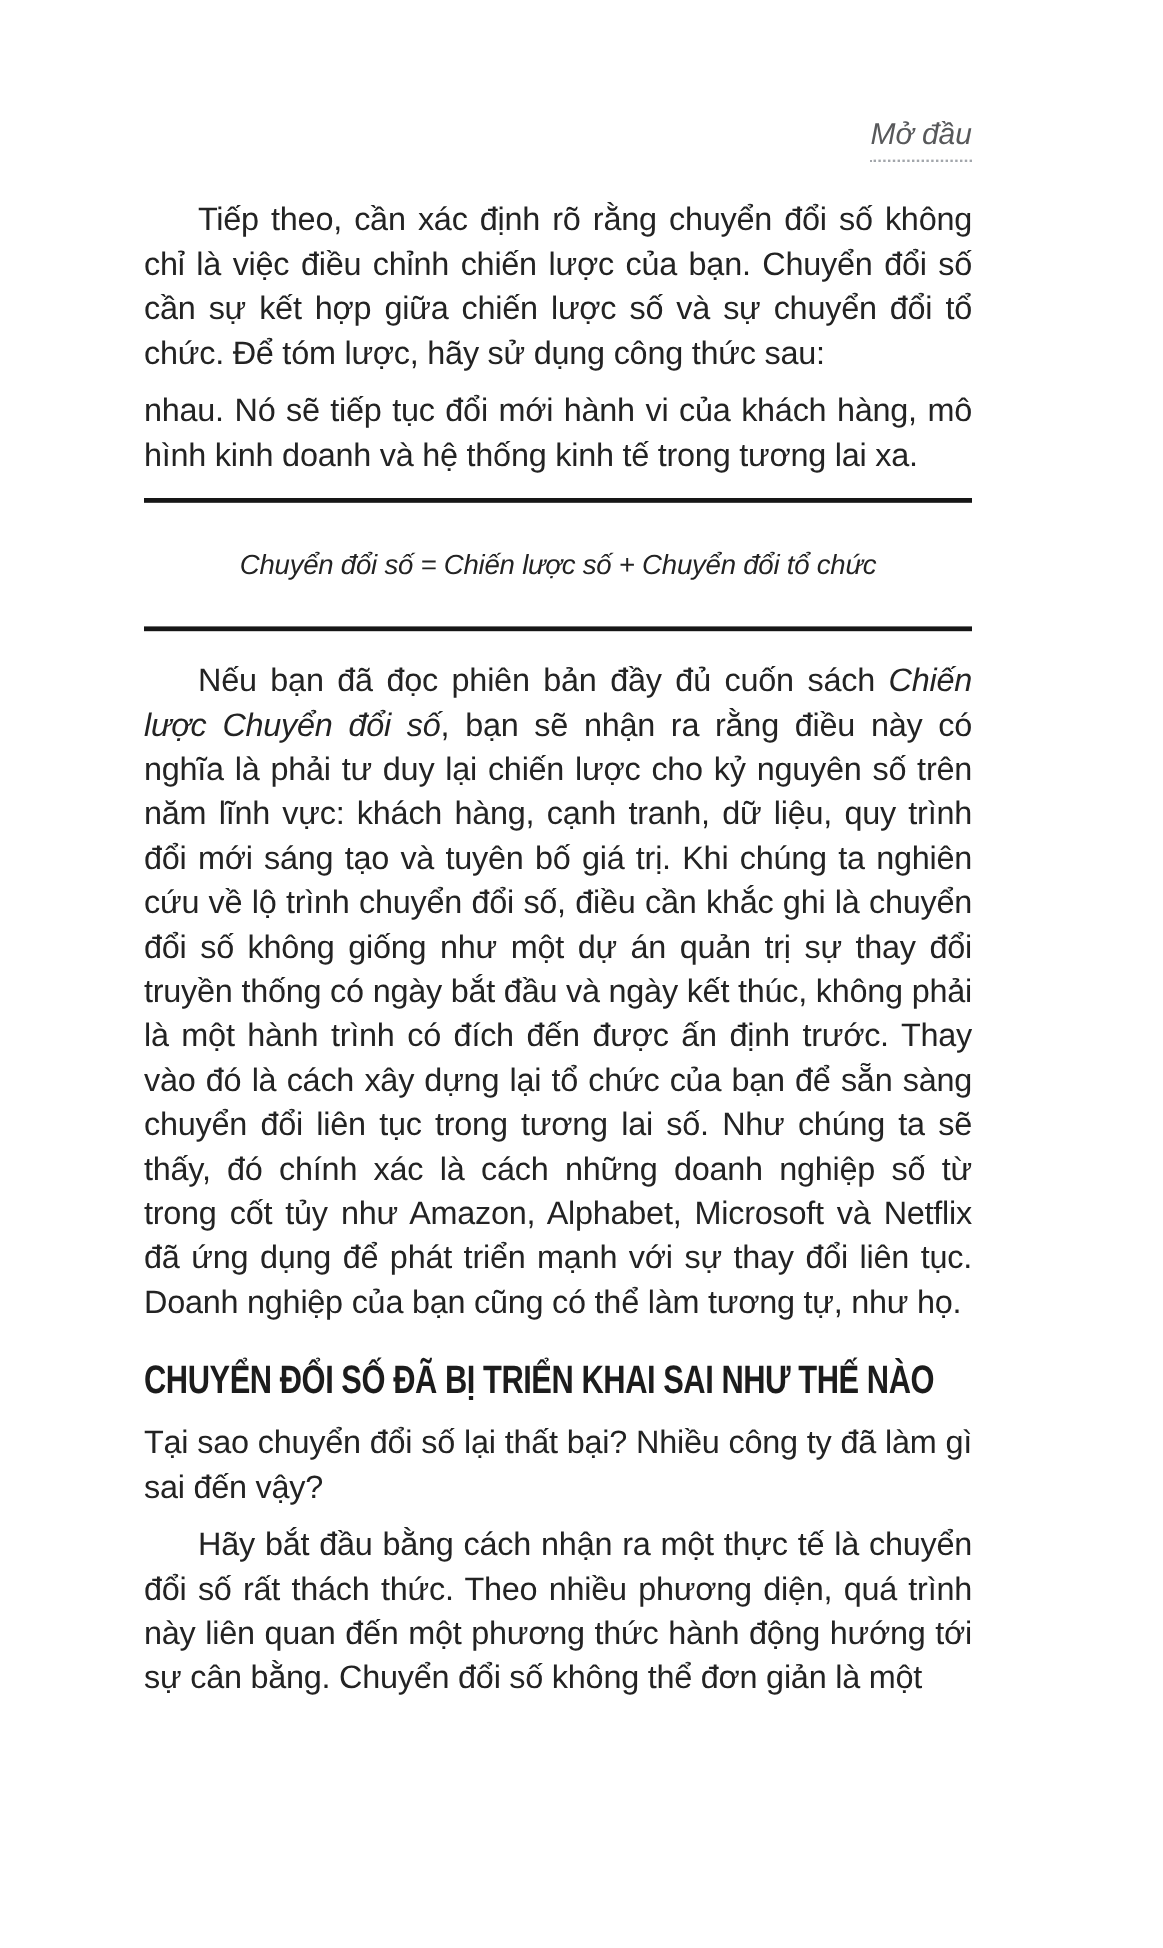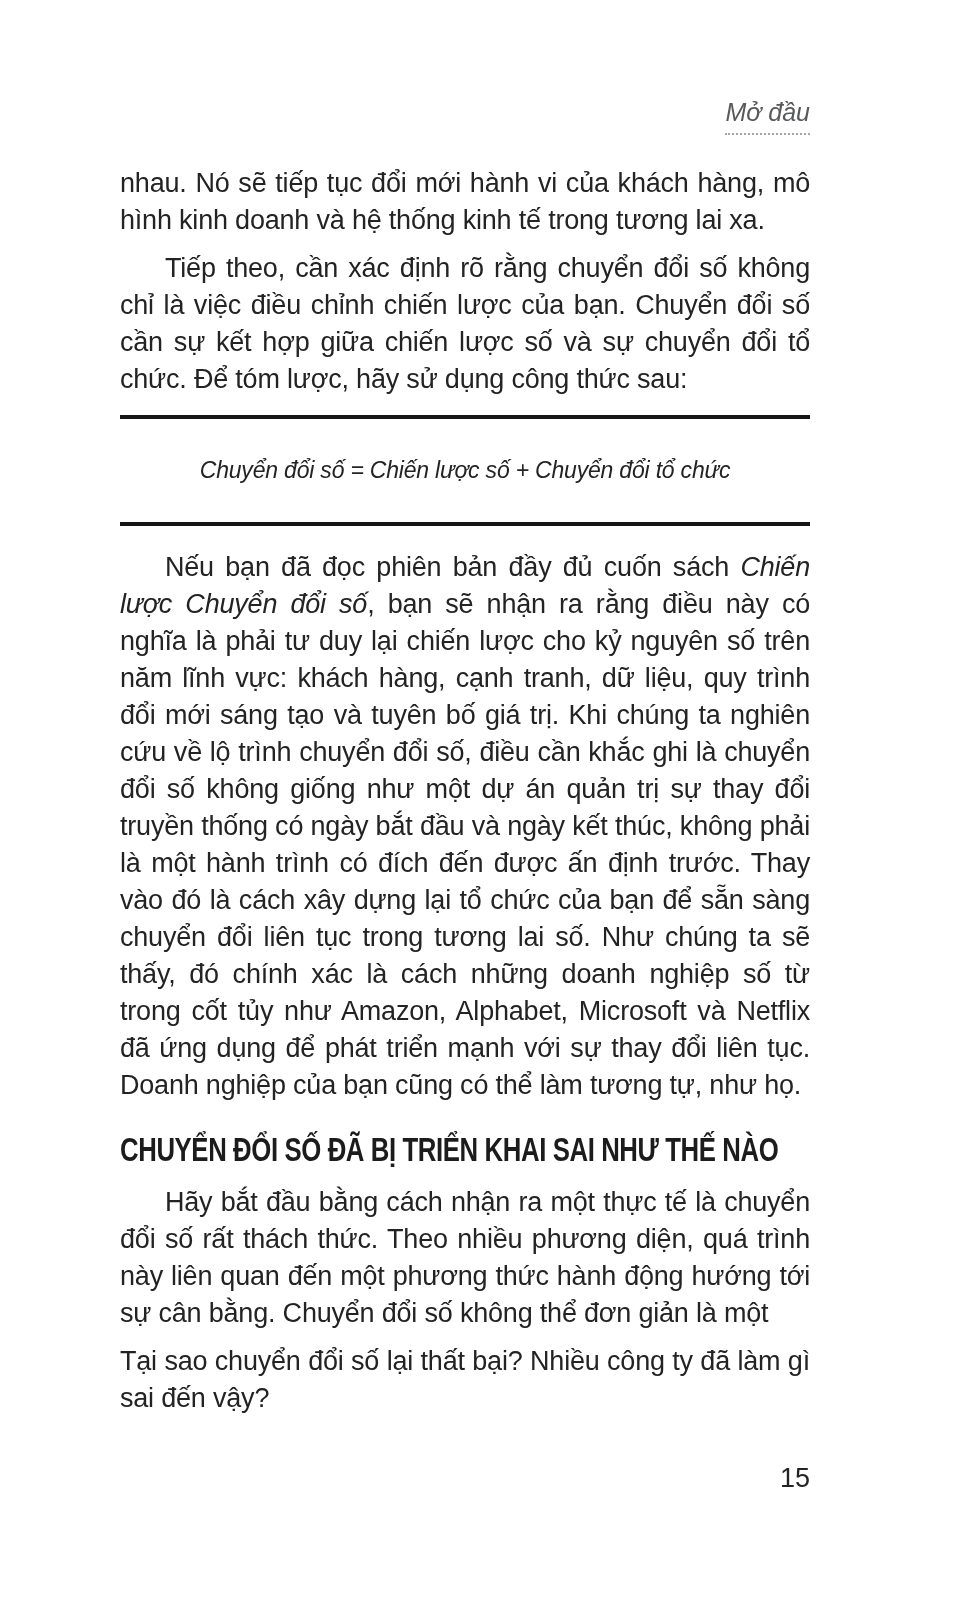--- a/index.html
+++ b/index.html
@@ -82,35 +82,32 @@
 <body>
 
 <div class="page">
 
   <header class="running-head">
     <span class="running-title">Mở đầu</span>
   </header>
 
   <main>
 
+    <p class="para indent">Tiếp theo, cần xác định rõ rằng chuyển đổi số không chỉ là việc điều chỉnh chiến lược của bạn. Chuyển đổi số cần sự kết hợp giữa chiến lược số và sự chuyển đổi tổ chức. Để tóm lược, hãy sử dụng công thức sau:</p>
+
     <p class="para">nhau. Nó sẽ tiếp tục đổi mới hành vi của khách hàng, mô hình kinh doanh và hệ thống kinh tế trong tương lai xa.</p>
-
-    <p class="para indent">Tiếp theo, cần xác định rõ rằng chuyển đổi số không chỉ là việc điều chỉnh chiến lược của bạn. Chuyển đổi số cần sự kết hợp giữa chiến lược số và sự chuyển đổi tổ chức. Để tóm lược, hãy sử dụng công thức sau:</p>
 
     <div class="formula-block">
       <p class="formula">Chuyển đổi số = Chiến lược số + Chuyển đổi tổ chức</p>
     </div>
 
     <p class="para indent"><span>Nếu bạn đã đọc phiên bản đầy đủ cuốn sách </span><em>Chiến lược Chuyển đổi số</em><span>, bạn sẽ nhận ra rằng điều này có nghĩa là phải tư duy lại chiến lược cho kỷ nguyên số trên năm lĩnh vực: khách hàng, cạnh tranh, dữ liệu, quy trình đổi mới sáng tạo và tuyên bố giá trị. Khi chúng ta nghiên cứu về lộ trình chuyển đổi số, điều cần khắc ghi là chuyển đổi số không giống như một dự án quản trị sự thay đổi truyền thống có ngày bắt đầu và ngày kết thúc, không phải là một hành trình có đích đến được ấn định trước. Thay vào đó là cách xây dựng lại tổ chức của bạn để sẵn sàng chuyển đổi liên tục trong tương lai số. Như chúng ta sẽ thấy, đó chính xác là cách những doanh nghiệp số từ trong cốt tủy như Amazon, Alphabet, Microsoft và Netflix đã ứng dụng để phát triển mạnh với sự thay đổi liên tục. Doanh nghiệp của bạn cũng có thể làm tương tự, như họ.</span></p>
 
     <h2 class="section-heading">CHUYỂN ĐỔI SỐ ĐÃ BỊ TRIỂN KHAI SAI NHƯ THẾ NÀO</h2>
 
+    <p class="para">Tại sao chuyển đổi số lại thất bại? Nhiều công ty đã làm gì sai đến vậy?</p>
+
     <p class="para indent">Hãy bắt đầu bằng cách nhận ra một thực tế là chuyển đổi số rất thách thức. Theo nhiều phương diện, quá trình này liên quan đến một phương thức hành động hướng tới sự cân bằng. Chuyển đổi số không thể đơn giản là một</p>
-
-    <p class="para">Tại sao chuyển đổi số lại thất bại? Nhiều công ty đã làm gì sai đến vậy?</p>
 
   </main>
 
-  <footer class="page-footer">
-    <span class="page-number">15</span>
-  </footer>
 
 </div>
 
 </body></html>

